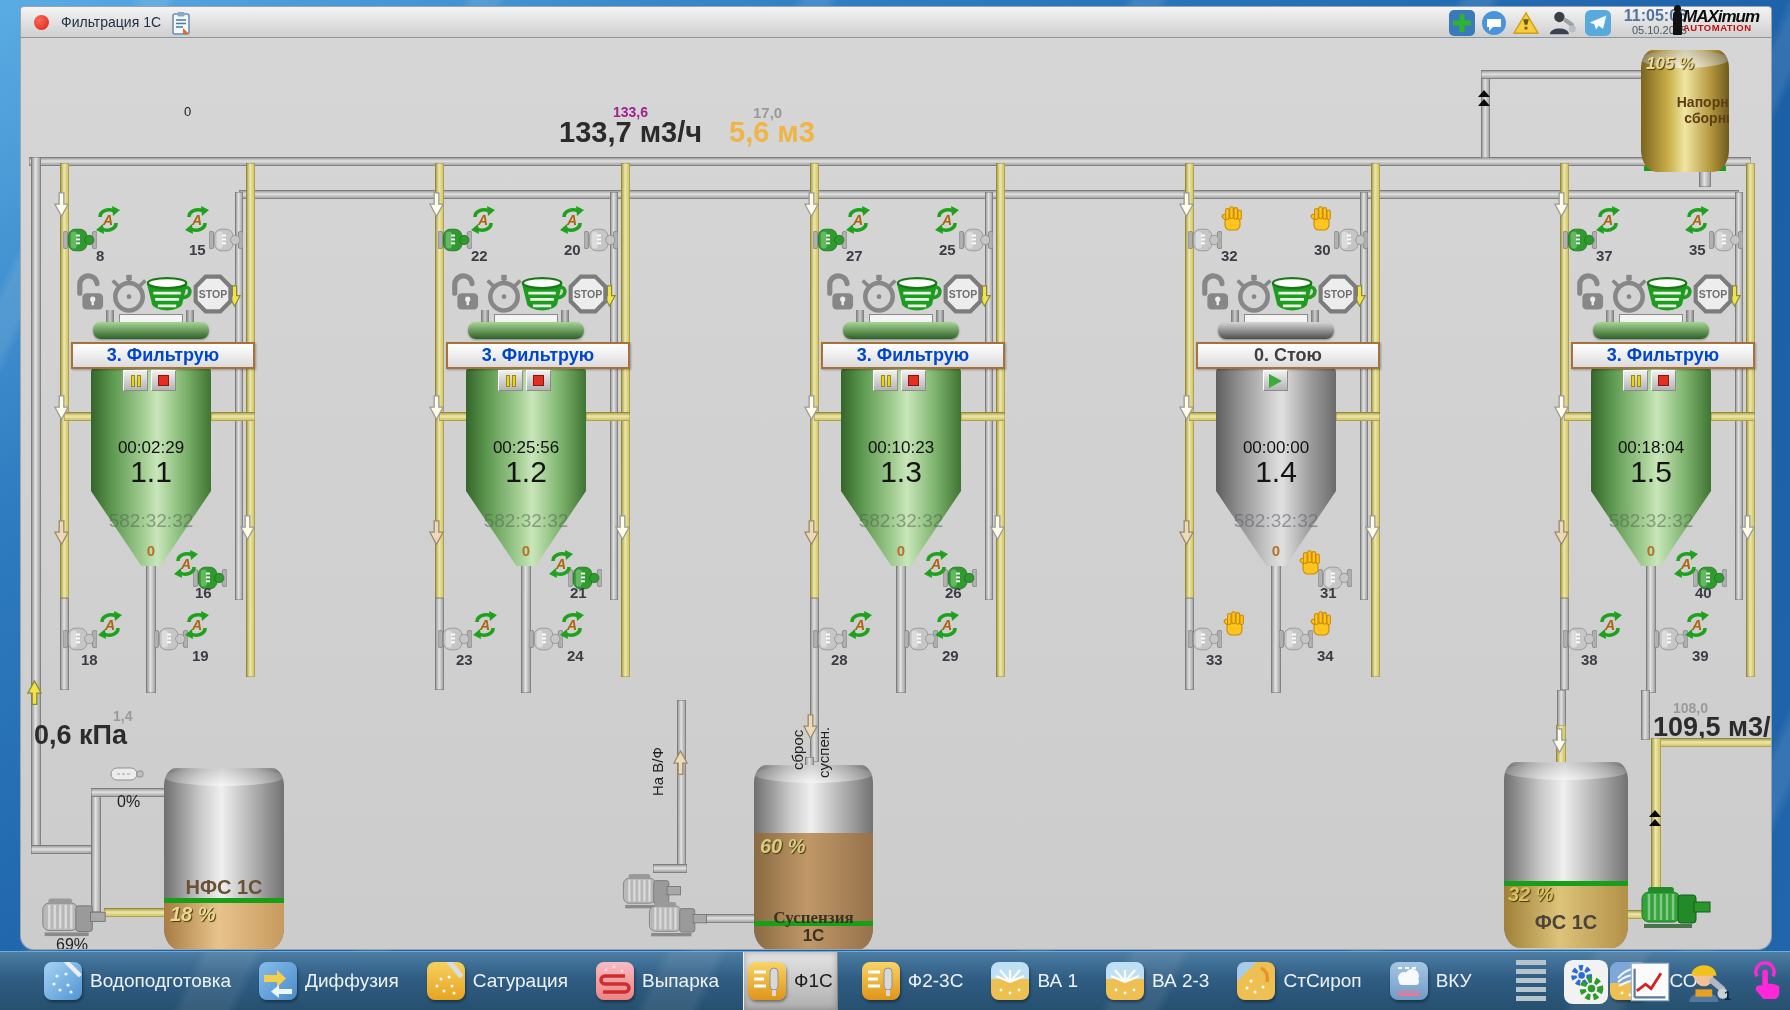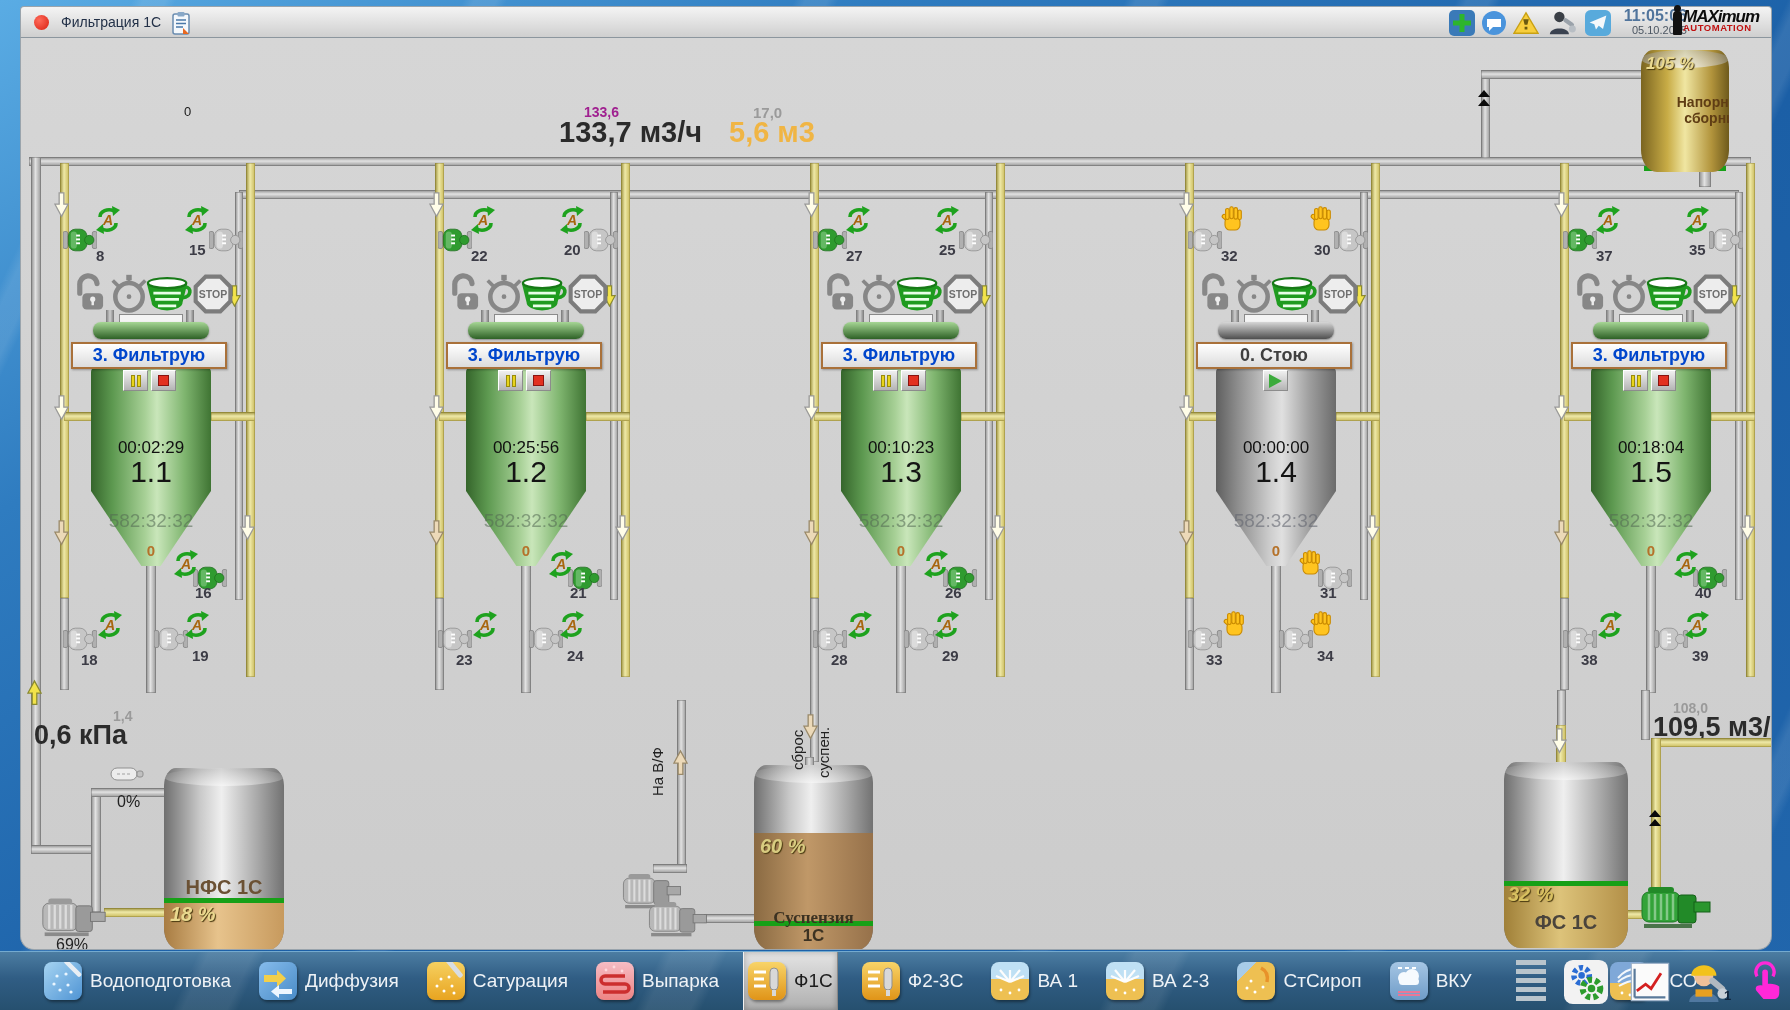--- a/index.html
+++ b/index.html
@@ -39,21 +39,21 @@
   .arr.up { transform:rotate(180deg); }
   
   .filter-unit { position:absolute; top:0; width:330px; height:912px; }
   .fi-ico { position:absolute; height:42px; }
   .fi-ico svg { height:100%; }
   .flange { position:absolute; left:107px; top:284px; width:116px; height:17px; border-radius:8px;
     background:linear-gradient(180deg,#a6d695,#2e6126); box-shadow:0 1px 2px rgba(0,0,0,.35); }
   .stopped .flange { background:linear-gradient(180deg,#d6d6d6,#4f4f4f); }
   .hatch { position:absolute; left:133px; top:276px; width:64px; height:10px; background:#f4f4f4; border:1px solid #8a8a8a; }
   .post { position:absolute; top:272px; width:8px; height:14px; background:linear-gradient(90deg,#777,#cfcfcf,#777); }
-  .status-banner { position:absolute; left:85px; top:304px; width:156px; height:27px; border:2px solid #a9713a;
+  .status-banner { position:absolute; left:85px; top:304px; width:184px; height:27px; border:2px solid #a9713a;
     background:linear-gradient(180deg,#ffffff,#dcdcdc); text-align:center; line-height:23px; font-size:18px; font-weight:bold; box-shadow:1px 1px 2px rgba(0,0,0,.3); z-index:6; }
   .running .status-banner { color:#0046cc; }
   .stopped .status-banner { color:#3f3f3f; }
   .vessel-body { position:absolute; left:105px; top:329px; width:120px; height:124px; border-radius:5px 5px 0 0;
     background:linear-gradient(90deg,#35652b 0%,#5d9950 18%,#a7d096 45%,#c9e6ba 55%,#7fb56f 78%,#3f7433 100%); z-index:3; }
   .stopped .vessel-body { background:linear-gradient(90deg,#5f5f5f 0%,#8d8d8d 18%,#cdcdcd 45%,#e0e0e0 55%,#9e9e9e 78%,#6b6b6b 100%); }
   .vessel-cone { position:absolute; left:105px; top:453px; width:120px; height:75px;
     background:linear-gradient(90deg,#35652b 0%,#5d9950 18%,#a7d096 45%,#c9e6ba 55%,#7fb56f 78%,#3f7433 100%);
     clip-path:polygon(0 0,100% 0,58% 100%,42% 100%); z-index:3; }
   .stopped .vessel-cone { background:linear-gradient(90deg,#5f5f5f,#8d8d8d 18%,#cdcdcd 45%,#e0e0e0 55%,#9e9e9e 78%,#6b6b6b); }
@@ -151,21 +151,21 @@
     <span class="l2">AUTOMATION</span>
   </div>
 </div>
 
 <div id="canvas">
   <div class="abs" style="left:163px;top:66px;font-size:13px;color:#1a1a1a;">0</div>
 
   <div class="hpipe gray" style="left:8px;top:119px;width:1722px;"></div>
   <div class="hpipe gray" style="left:218px;top:152px;width:1500px;"></div>
 
-  <div class="abs small-set" style="left:563px;top:66px;color:#a02090;">133,6</div>
+  <div class="abs small-set" style="left:592px;top:66px;color:#a02090;">133,6</div>
   <div class="abs big-val" style="left:538px;top:78px;">133,7 м3/ч</div>
   <div class="abs small-set" style="left:732px;top:66px;font-size:15px;">17,0</div>
   <div class="abs big-val" style="left:708px;top:78px;color:#f0b544;">5,6 м3</div>
 
   <div class="vpipe gray" style="left:1460px;top:32px;height:88px;"></div>
   <div class="hpipe gray" style="left:1460px;top:32px;width:162px;"></div>
   <span class="abs" style="left:1456px;top:52px;width:14px;"><svg width="100%" height="100%" viewBox="0 0 14 18">
         <path d="M7 0 13 7 H1 z" fill="#0a0a0a"></path>
         <path d="M7 9 13 16 H1 z" fill="#0a0a0a"></path>
       </svg></span>

